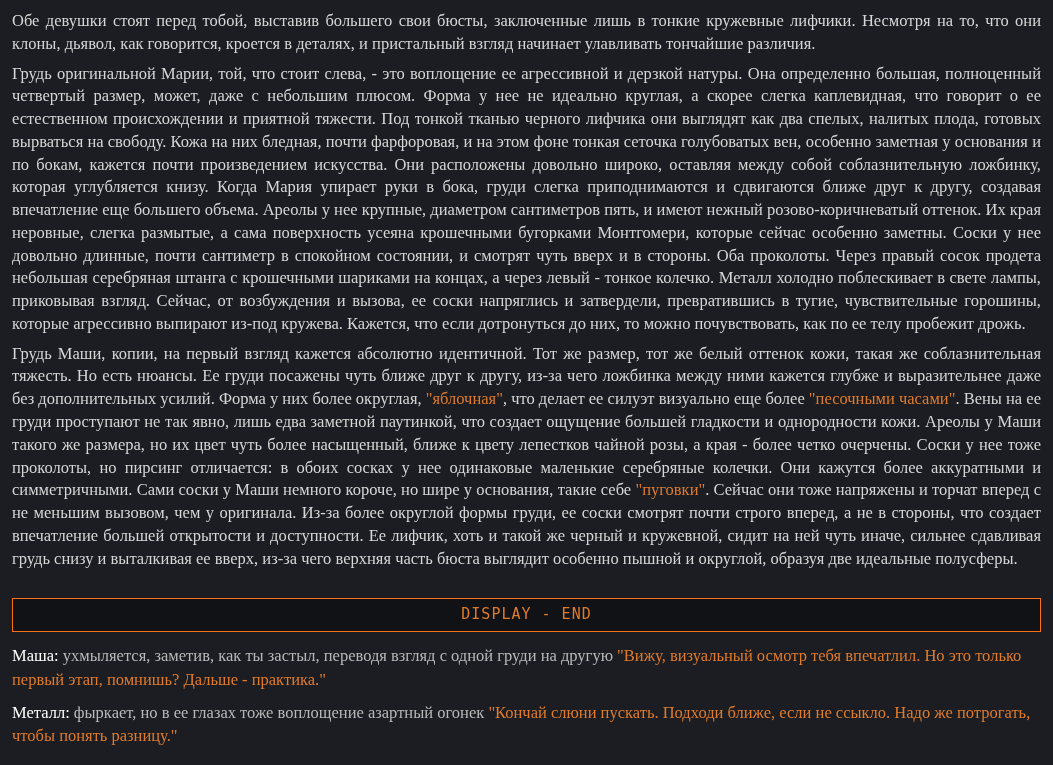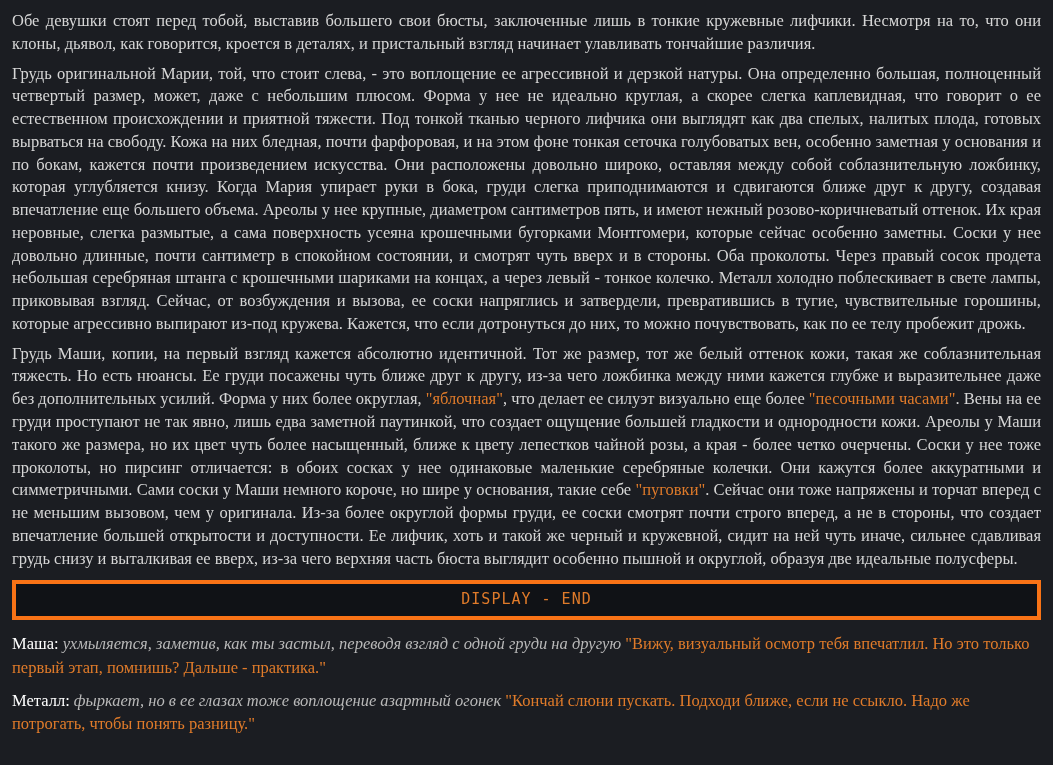--- a/index.html
+++ b/index.html
@@ -19,46 +19,45 @@
     padding: 10px 12px 8px 12px;
     box-sizing: border-box;
     width: 1053px;
   }
   p.para {
     margin: 0 0 7px 0;
     text-align: justify;
     text-justify: inter-word;
     color: #d6d6d6;
   }
-  p.para:last-of-type { margin-bottom: 10px; }
+  p.para:last-of-type { margin-bottom: 28px; }
 
   .quoted {
     color: #e07b2a;
   }
 
   .divider-box {
-    border: 4px solid #f97316;
+    border: 1px solid #f97316;
     background: #101216;
     margin: 10px 0 12px 0;
     padding: 4px 0 5px 0;
     text-align: center;
   }
   .divider-text {
     color: #e07b2a;
     font-family: "DejaVu Sans Mono", monospace;
     font-size: 15px;
     letter-spacing: 1px;
   }
   .speaker {
     color: #ffffff;
     font-weight: normal;
   }
   .action {
     color: #b9b9b9;
-    font-style: italic;
   }
   .speech {
     color: #e07b2a;
   }
   .dlg-line {
     margin: 0 0 10px 0;
     line-height: 1.42;
   }
 </style>
 </head>

